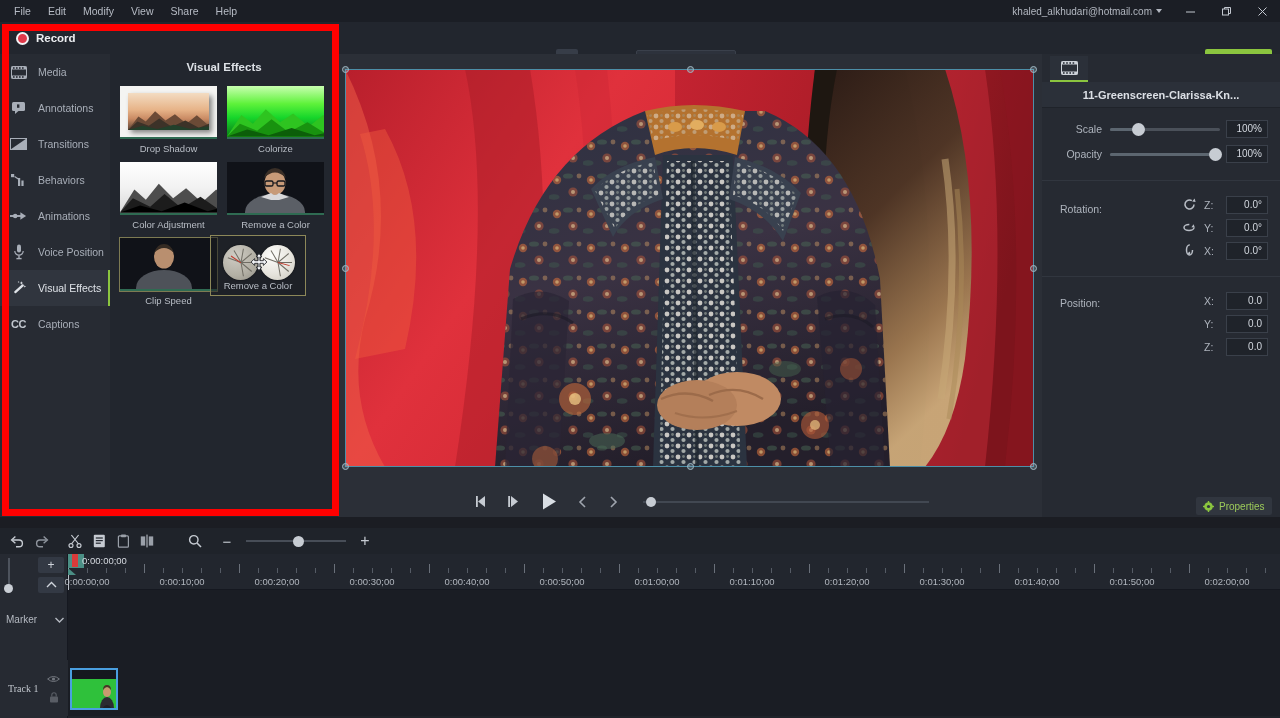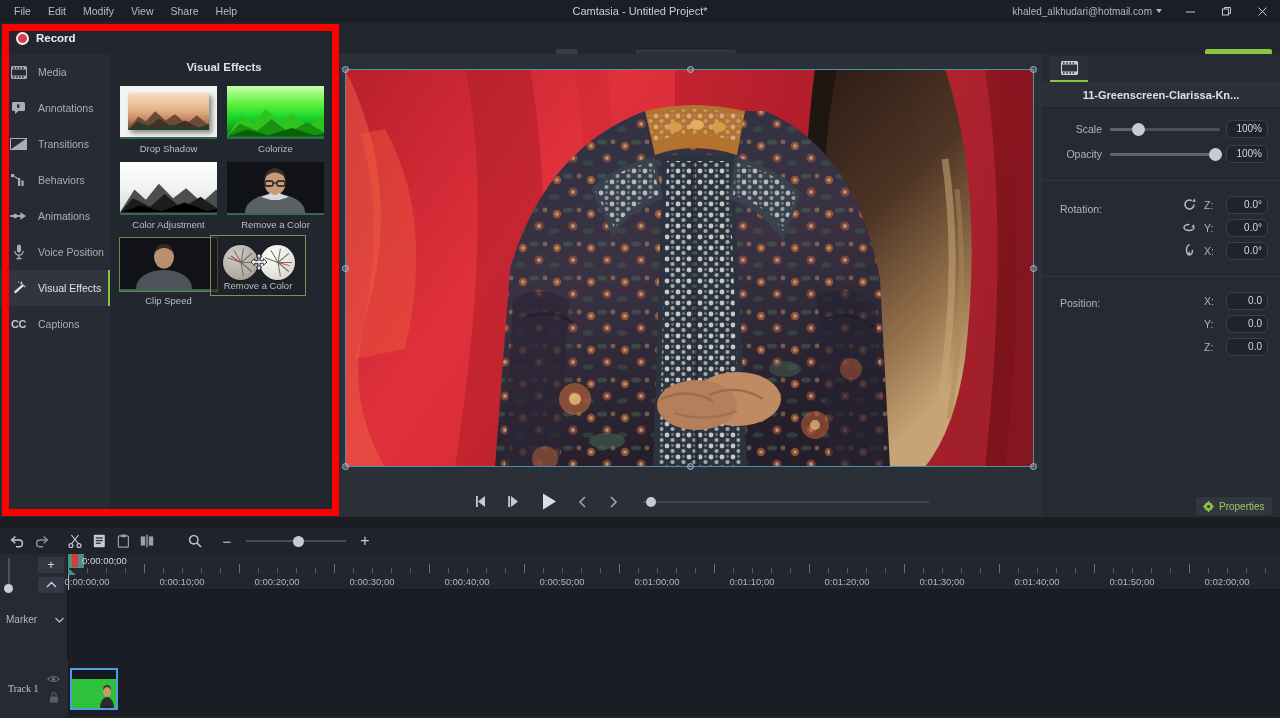--- a/index.html
+++ b/index.html
@@ -255,21 +255,21 @@
   .rp-fill {
     position: absolute; left: 0; top: 8px; height: 3px;
     background: #5c6670; border-radius: 2px;
   }
   .rp-thumb {
     position: absolute; top: 3px; width: 13px; height: 13px;
     border-radius: 50%; background: #c7ccd3; margin-left: -6px;
   }
   .rp-field {
     width: 42px; height: 18px; background: #1f232a; border: 1px solid #3a404a;
-    border-radius: 6px; font-size: 10px; color: #d3d8df;
+    border-radius: 0; font-size: 10px; color: #d3d8df;
     display: flex; align-items: center; justify-content: flex-end;
     padding-right: 5px; margin-left: 6px;
   }
   .rot-row { display: flex; align-items: center; justify-content: flex-end; height: 23px; }
   .rot-ico { width: 18px; height: 18px; display: flex; align-items: center; justify-content: center; }
   .rot-axis { font-size: 10.5px; color: #aeb4bd; width: 16px; text-align: left; margin-left: 6px; }
   .sec-title { font-size: 10.5px; color: #aeb4bd; }
 
   .properties-btn {
     position: absolute; left: 1196px; top: 497px; height: 18px;
@@ -381,21 +381,20 @@
 
   <div class="titlebar">
     <div class="menu">
       <div class="menu-item">File</div>
       <div class="menu-item">Edit</div>
       <div class="menu-item">Modify</div>
       <div class="menu-item">View</div>
       <div class="menu-item">Share</div>
       <div class="menu-item">Help</div>
     </div>
-    <div class="title-center">Camtasia - Untitled Project*</div>
     <div class="title-right">
       <div class="account">khaled_alkhudari@hotmail.com</div>
       <div class="caret-dn"></div>
       <div class="win-btn">
         <svg width="11" height="11" viewBox="0 0 11 11">
             <line x1="1" y1="6" x2="10" y2="6" stroke="#c3c8d0" stroke-width="1"></line>
           </svg>
       </div>
       <div class="win-btn">
         <svg width="11" height="11" viewBox="0 0 11 11">

